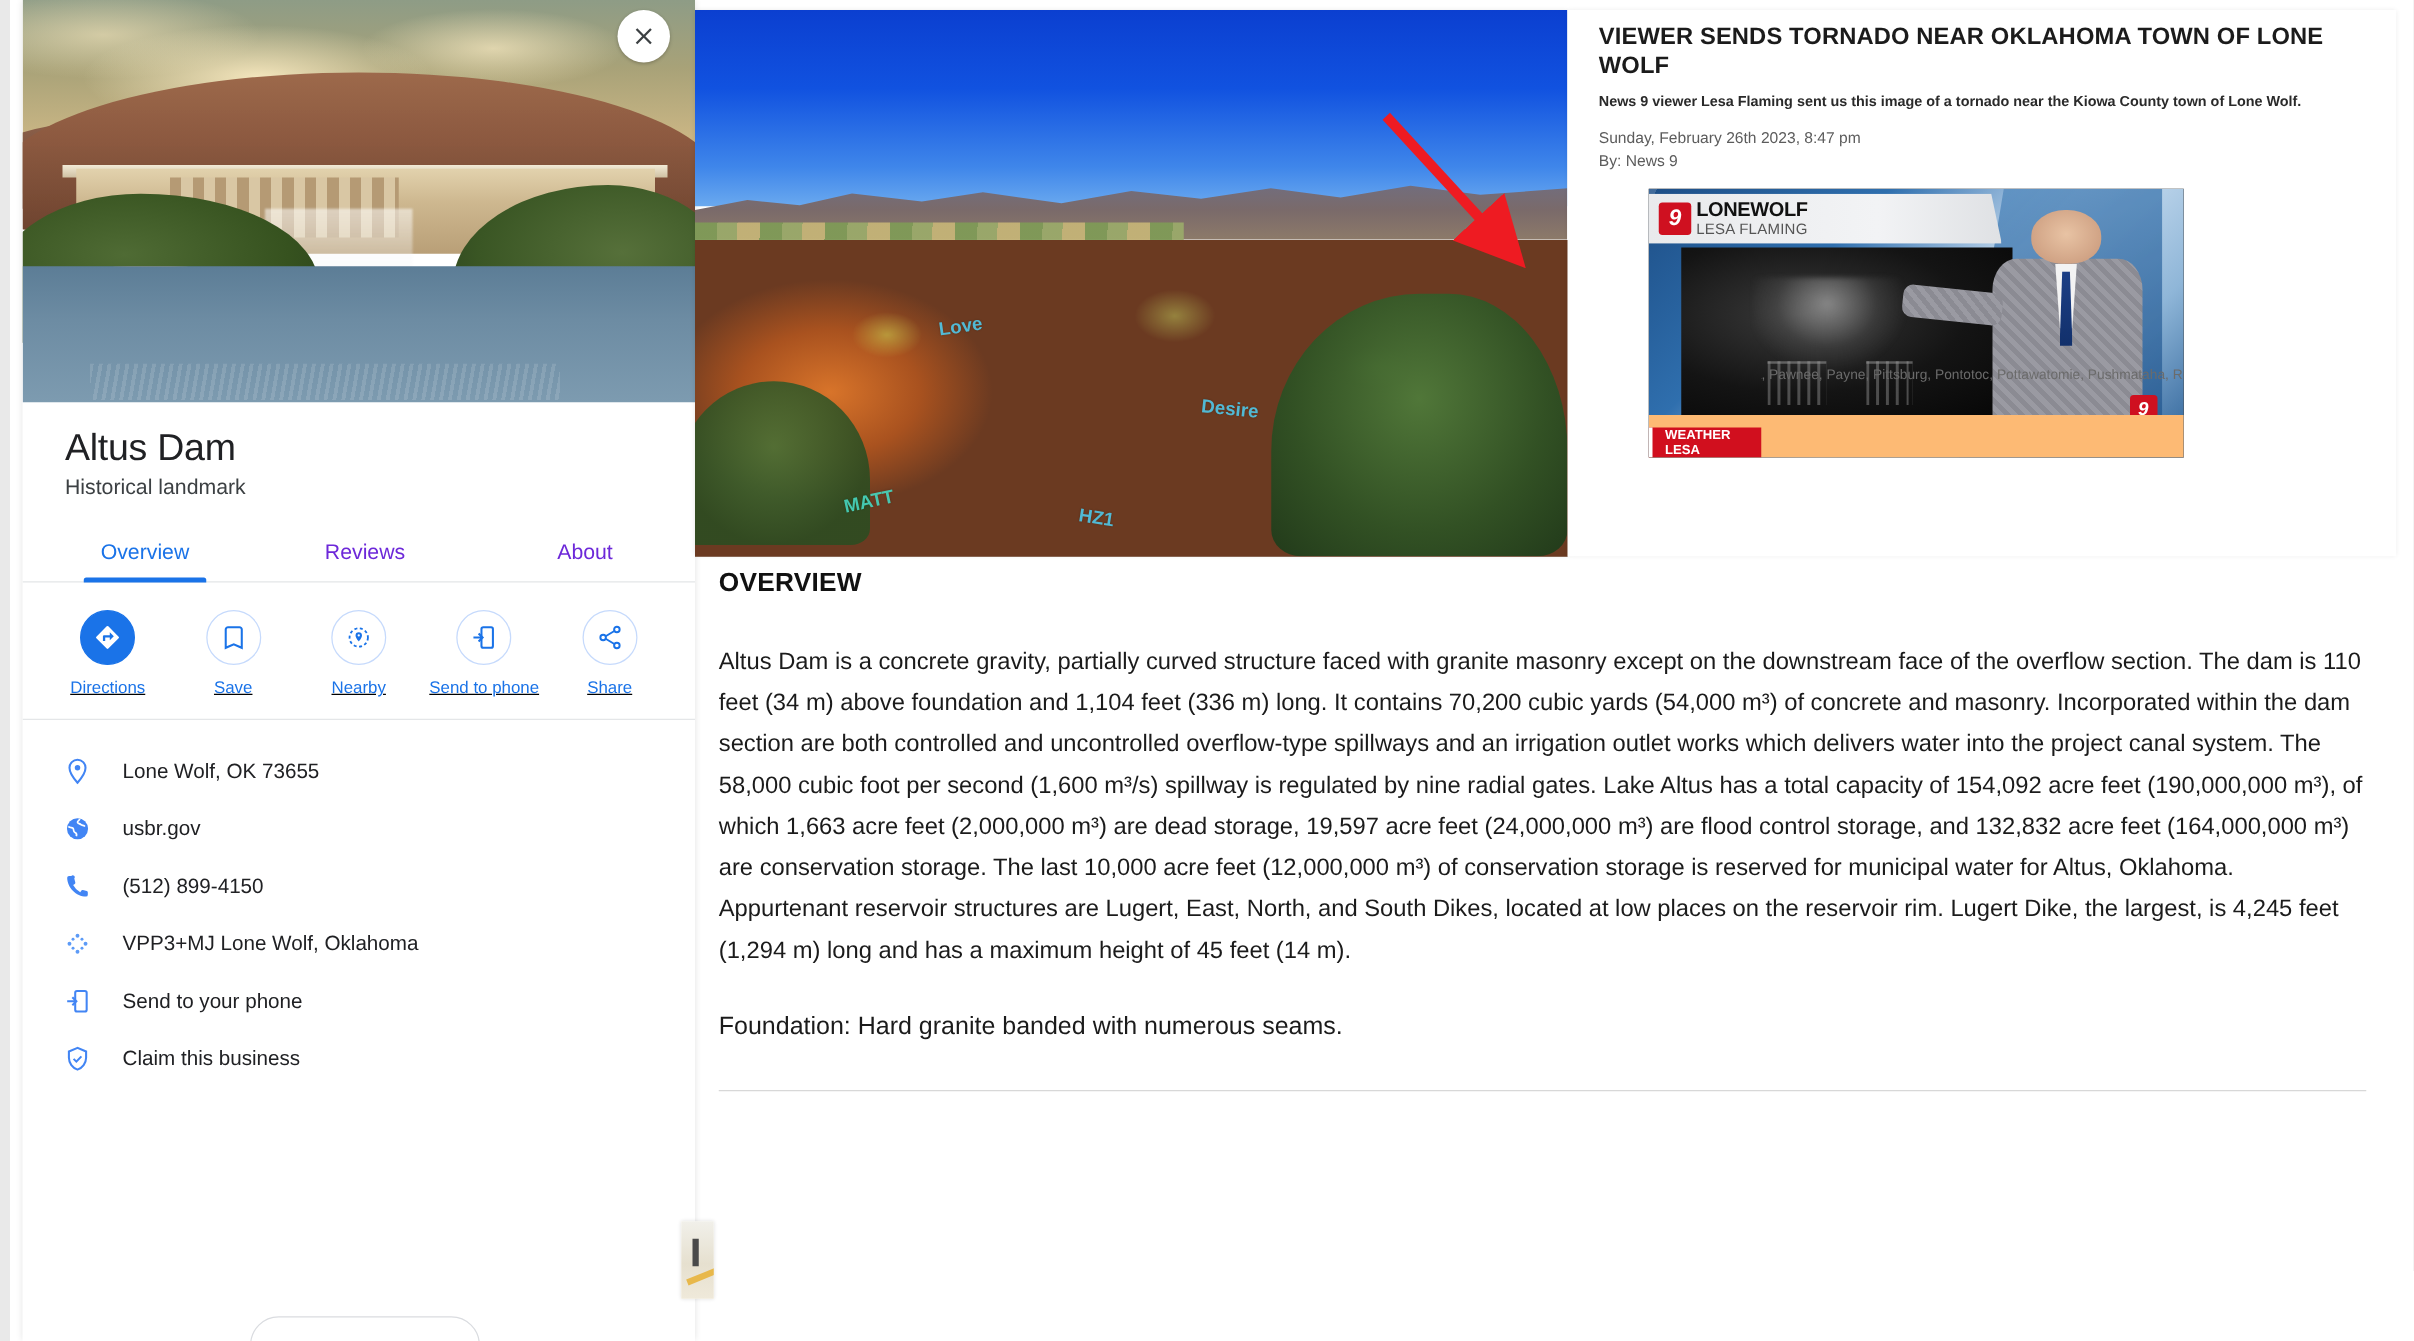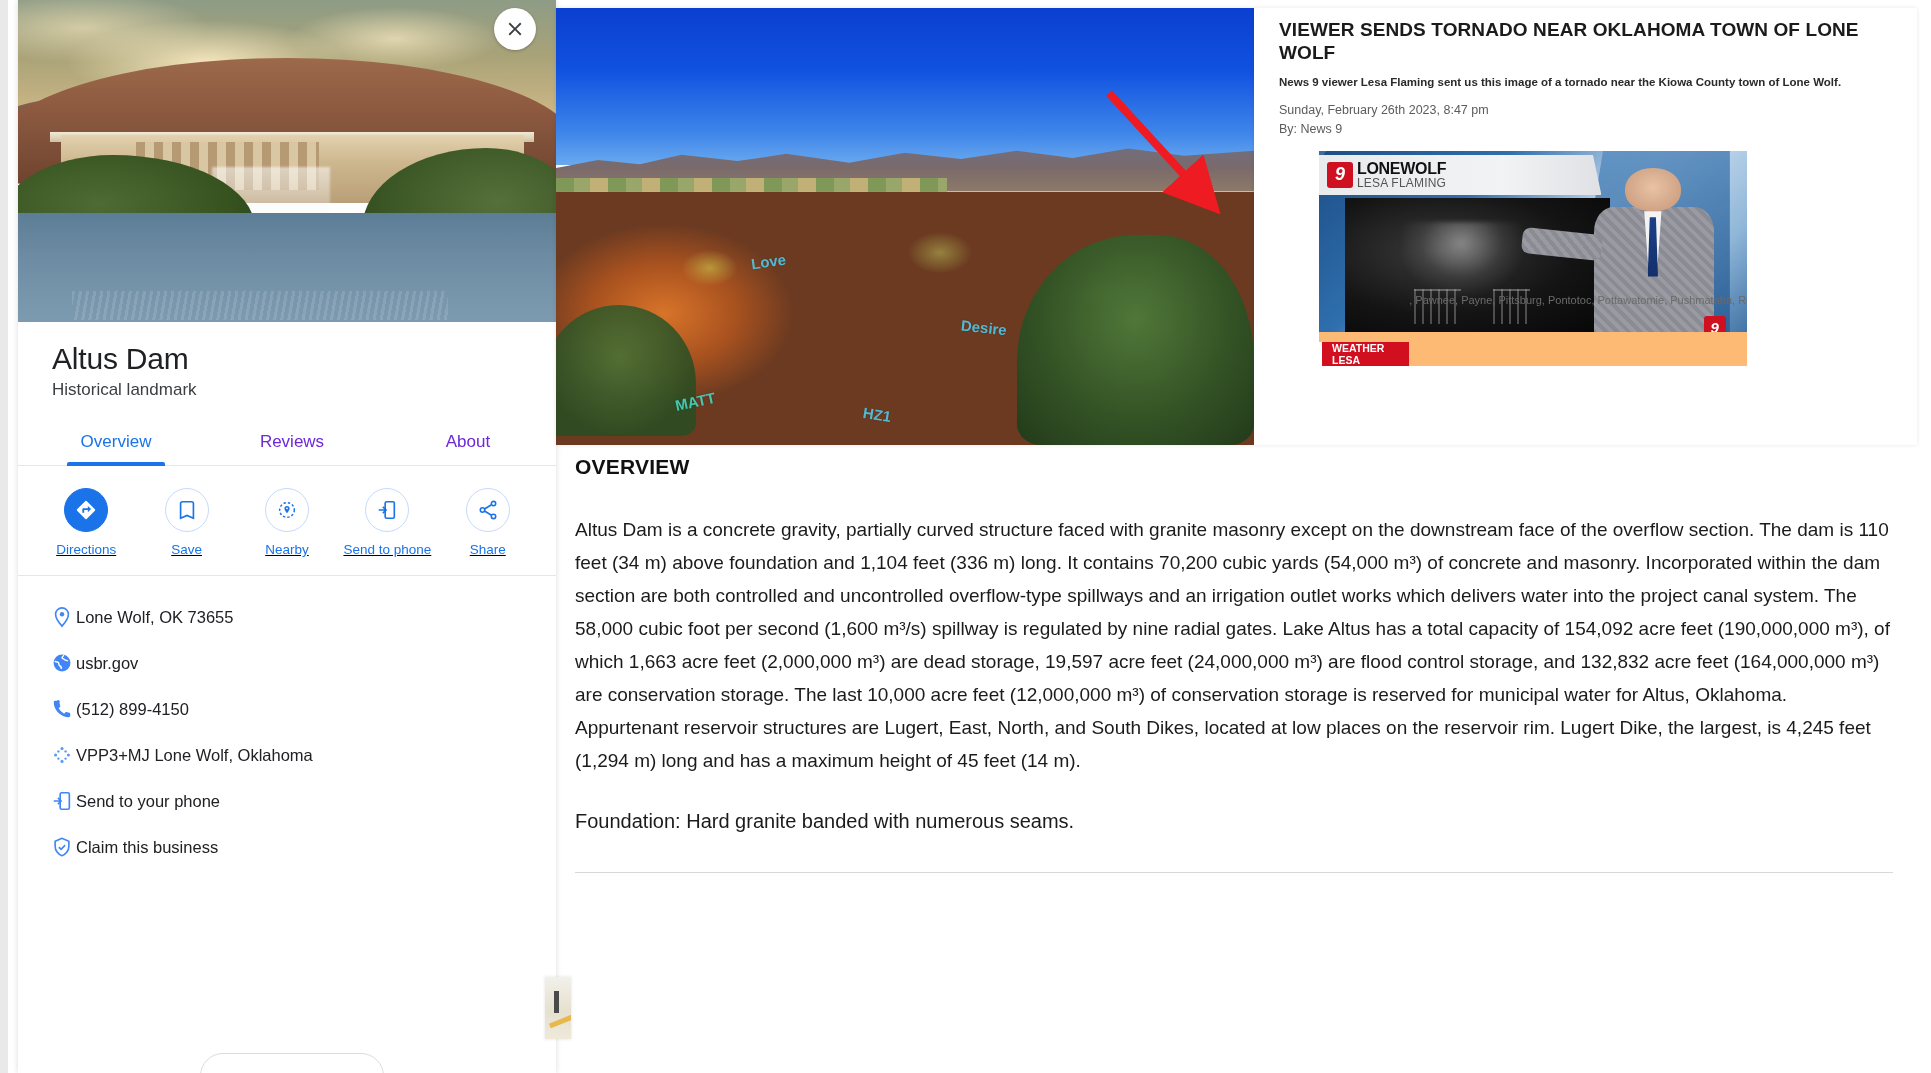--- a/index.html
+++ b/index.html
@@ -142,21 +142,21 @@
     width:44px; height:44px; border-radius:50%; margin:0 auto 9px;
     border:1px solid #c6dafc; display:flex; align-items:center; justify-content:center;
     background:#fff;
   }
   .act-circle.filled { background:#1a73e8; border-color:#1a73e8; }
   .act-circle svg { width:22px; height:22px; }
   .act-label { font-size:13.5px; color:#1a73e8; line-height:1.35; }
 
   .info-list { padding: 18px 0 0 0; }
   .info-row {
-    display:flex; align-items:center; 
+    display:flex; align-items:center; gap:22px;
     padding: 12px 0 12px 30px; cursor:pointer; min-height:44px;
   }
   .info-icon { width:28px; display:flex; justify-content:center; align-items:center; }
   .info-icon svg { width:22px; height:22px; }
   .info-text { font-size:16.5px; color:#202124; }
 
   .ghost-btn {
     position:absolute; left:182px; bottom:-26px;
     width:184px; height:46px; border:1px solid #dadce0;
     border-radius:24px; background:#fff;

